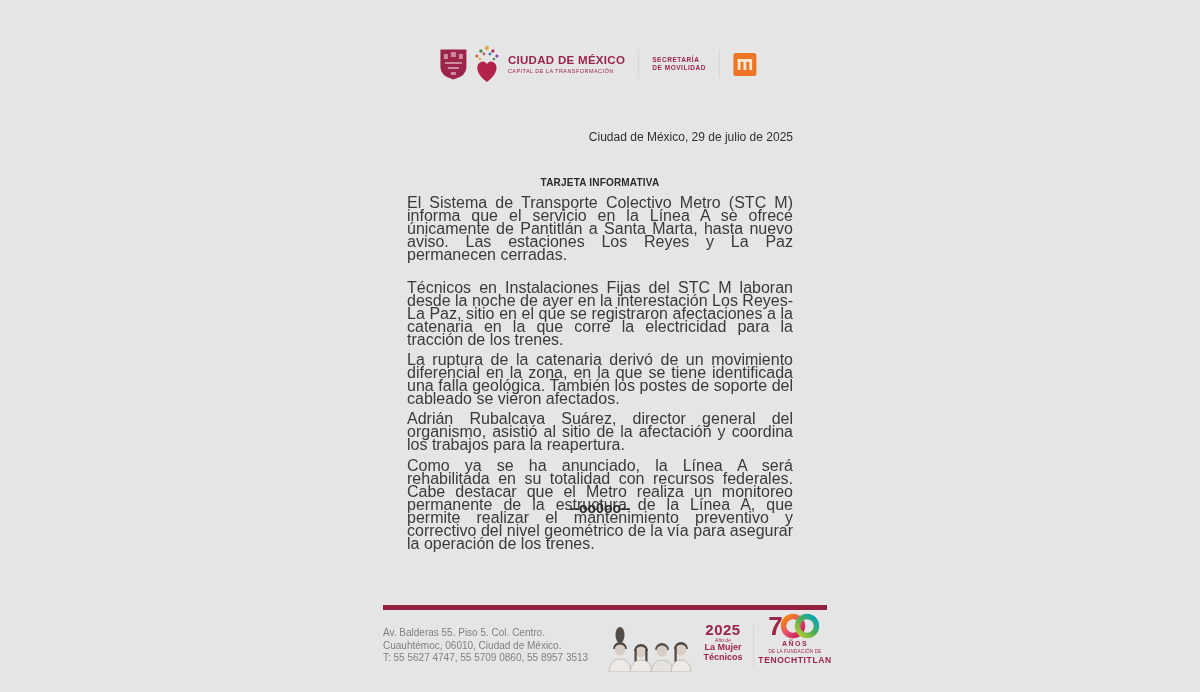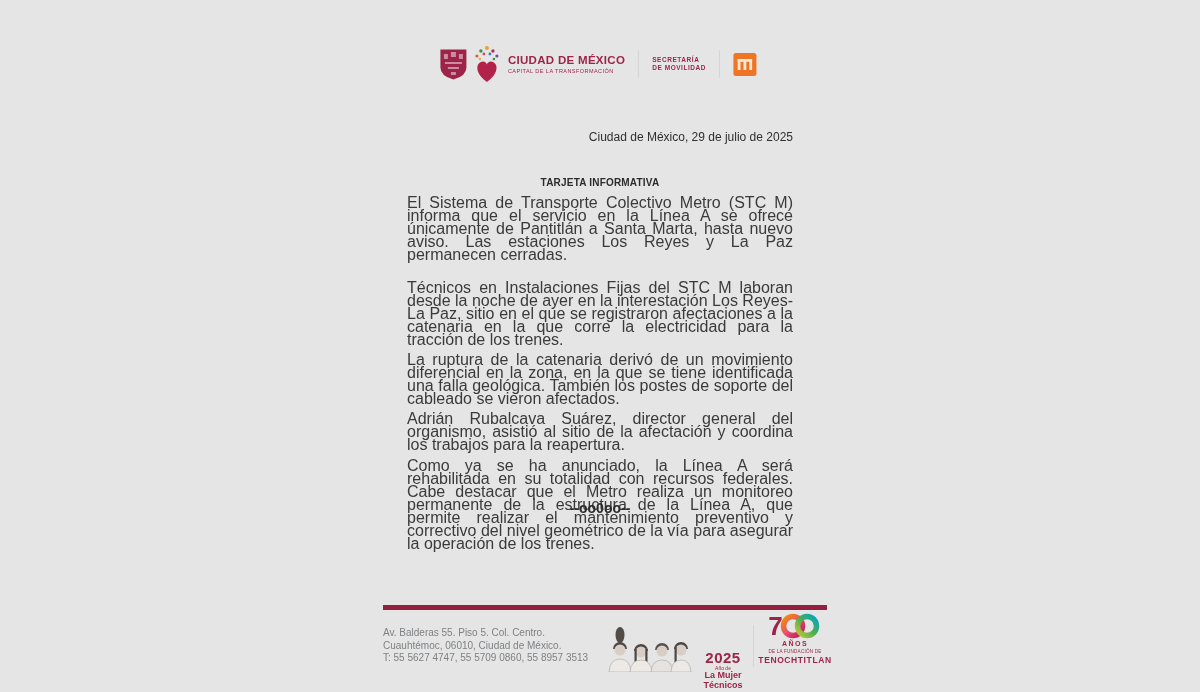--- a/index.html
+++ b/index.html
@@ -44,21 +44,21 @@
   .p5 { margin-bottom:18px !important; }
   .closing {
     position:absolute; top:500px; left:407px; width:386px;
     text-align:center; font-size:14px; font-weight:bold; color:#2b2b2b;
   }
 
   
   .footer-rule { position:absolute; top:605px; left:383px; width:444px; height:5px; background:#93203F; }
   .footer-address { position:absolute; top:627px; left:383px; font-size:10px; line-height:12.5px; color:#7E8083; }
   .women { position:absolute; top:620px; left:607px; display:block; }
-  .year-logo { position:absolute; top:650px; left:695px; width:56px; text-align:center; color:#9D2449; }
+  .year-logo { position:absolute; top:622px; left:695px; width:56px; text-align:center; color:#9D2449; }
   .year-big { font-size:15px; font-weight:bold; letter-spacing:0.5px; line-height:15px; }
   .year-small { font-size:5px; line-height:6px; }
   .year-campaign { font-size:9px; font-weight:bold; line-height:9.5px; }
   .footer-vdiv { position:absolute; top:625px; left:753px; width:1px; height:42px; background:#D8D3D5; }
   .anniv { position:absolute; top:611px; left:758px; width:74px; text-align:center; color:#9D2449; }
   .anniv-row { display:flex; align-items:center; justify-content:center; height:30px; }
   .anniv-seven { font-size:26px; font-weight:bold; line-height:26px; margin-right:-5px; position:relative; z-index:2; }
   .anniv-anos { font-size:7px; font-weight:bold; letter-spacing:1.5px; margin-top:-1px; }
   .anniv-sub { font-size:4.6px; letter-spacing:0.2px; margin-top:2px; color:#9D2449; }
   .anniv-name { font-size:8.5px; font-weight:bold; letter-spacing:0.6px; margin-top:1px;text-align:center; }

